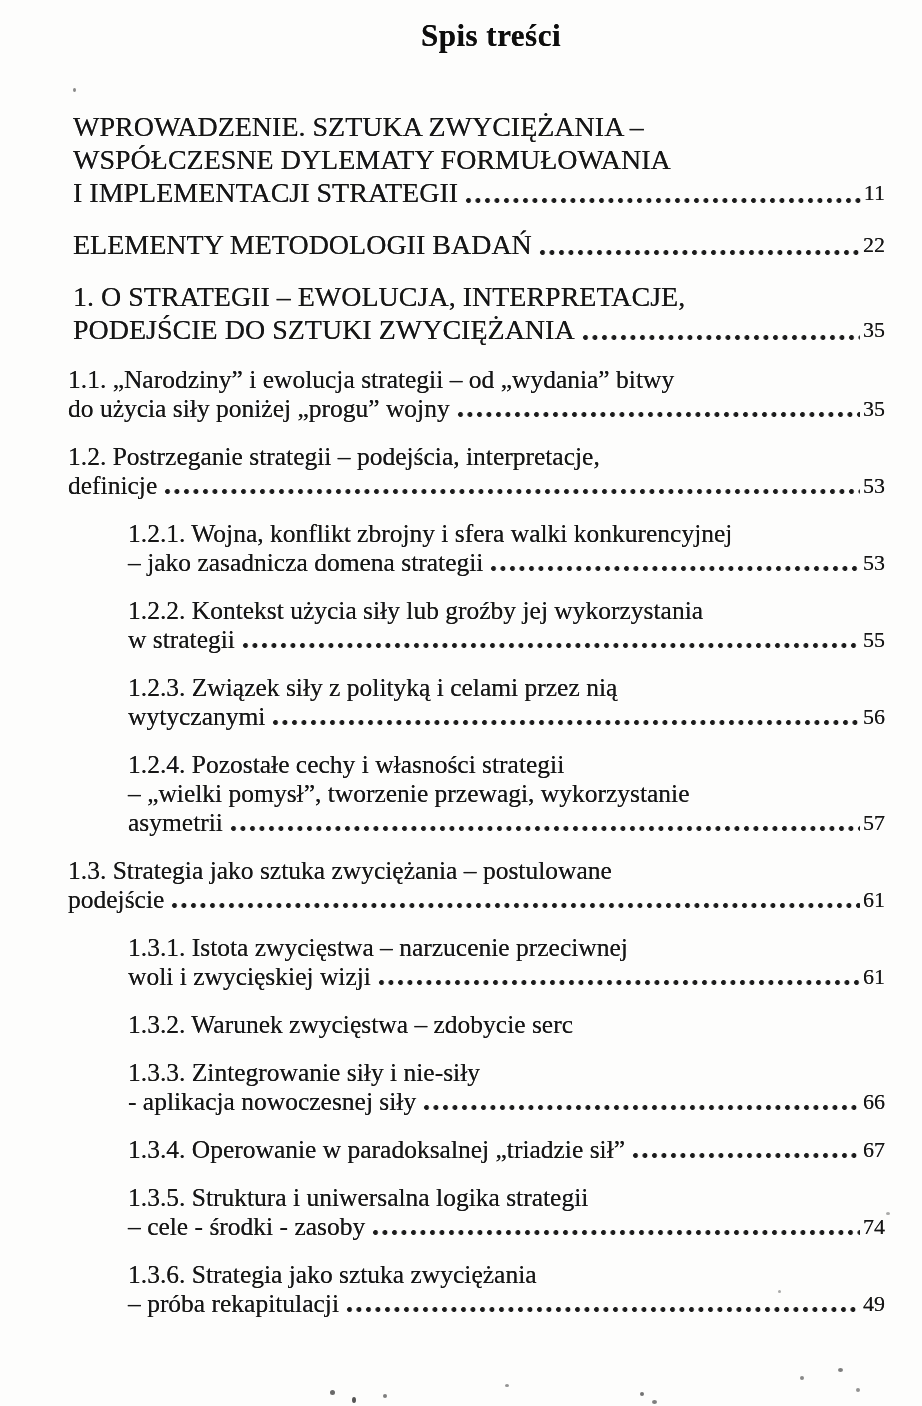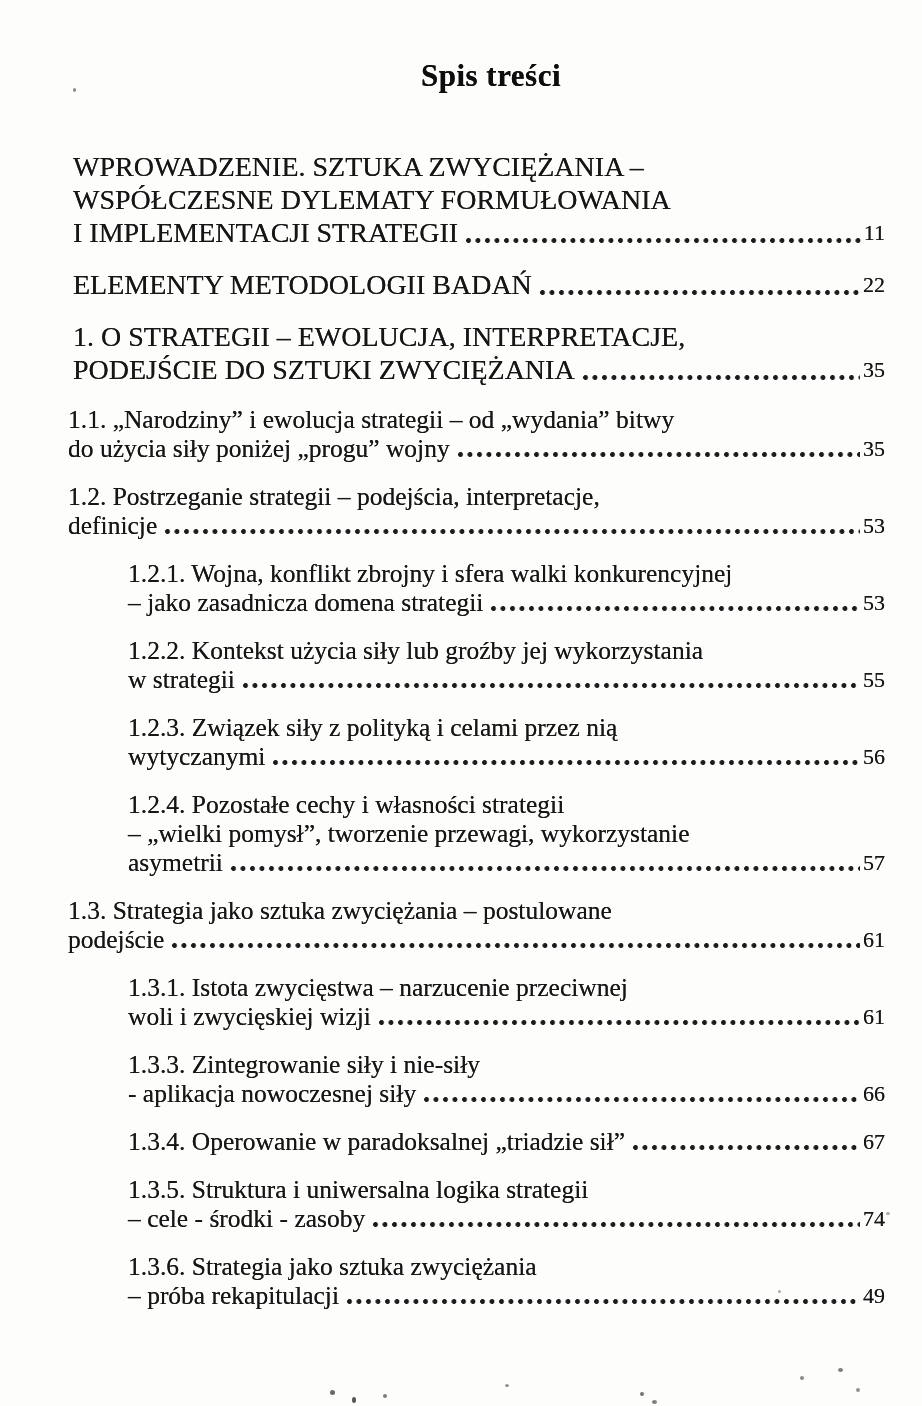--- a/index.html
+++ b/index.html
@@ -6,21 +6,21 @@
     margin: 0;
     padding: 0;
     background: #ffffff;
   }
   .page {
     position: relative;
     width: 922px;
     height: 1406px;
     box-sizing: border-box;
     background: #fdfdfc;
-    padding: 58px 37px 0 45px;
+    padding: 18px 37px 0 45px;
     overflow: hidden;
     font-family: "Liberation Serif", "DejaVu Serif", serif;
     color: #161616;
   }
   .title {
     margin: 0 0 56px 0;
     text-align: center;
     transform: translateX(26px);
     font-size: 31px;
     font-weight: bold;
@@ -188,20 +188,23 @@
       <span class="txt">1.3.1. Istota zwycięstwa – narzucenie przeciwnej</span>
     </div>
     <div class="line">
       <span class="txt">woli i zwycięskiej wizji</span>
       <span class="leader"></span>
       <span class="pagenum">61</span>
     </div>
   </div>
 
   <div class="entry lvl3">
+    <div class="line">
+      <span class="txt">1.3.2. Warunek zwycięstwa – zdobycie serc</span>
+    </div>
   </div>
 
   <div class="entry lvl3">
     <div class="line">
       <span class="txt">1.3.3. Zintegrowanie siły i nie-siły</span>
     </div>
     <div class="line">
       <span class="txt">- aplikacja nowoczesnej siły</span>
       <span class="leader"></span>
       <span class="pagenum">66</span>

